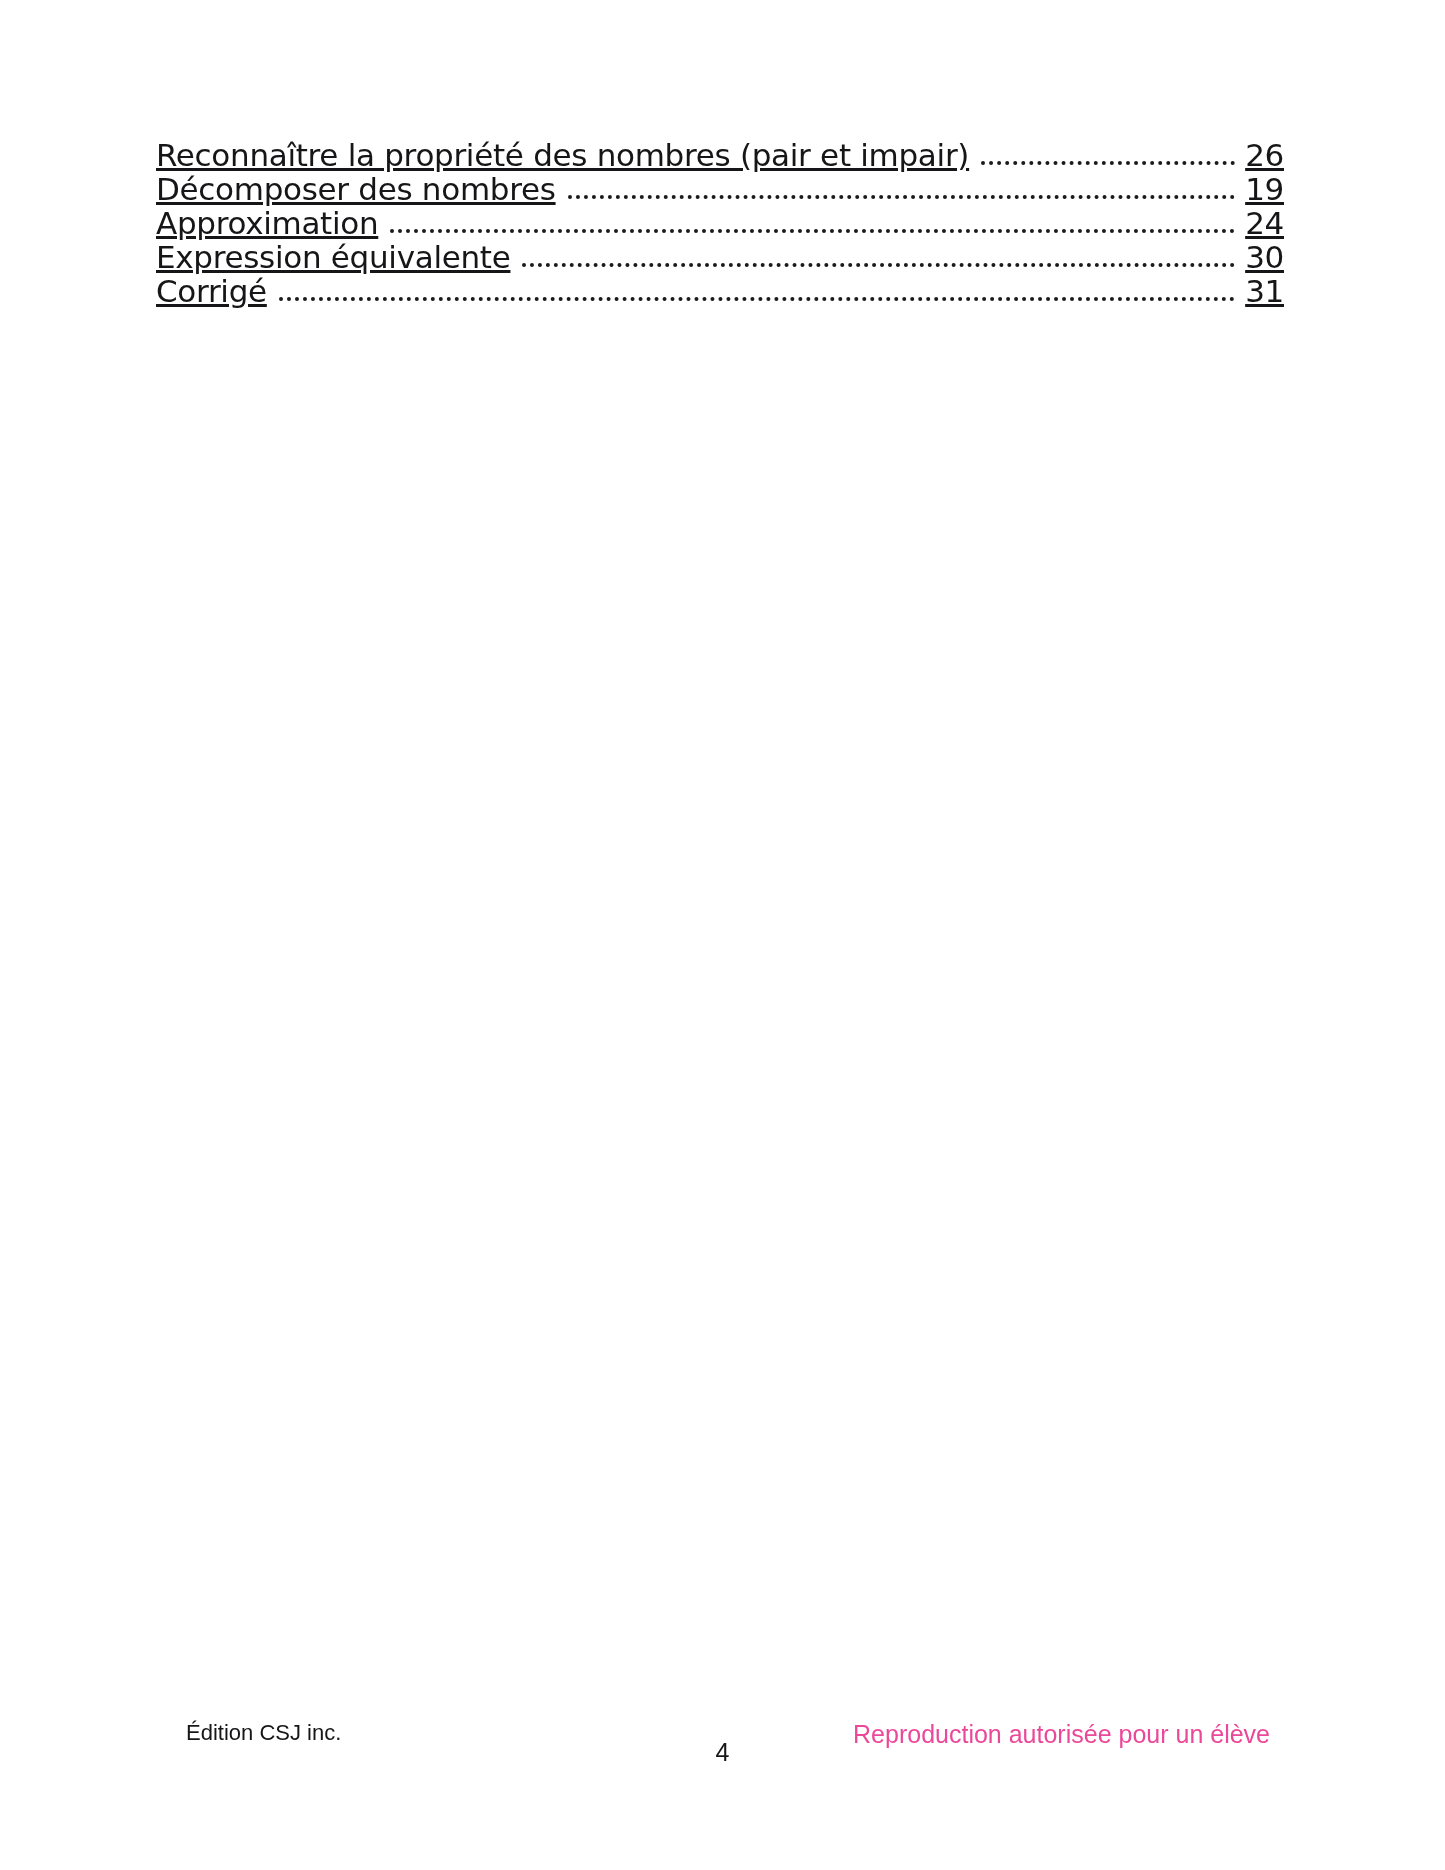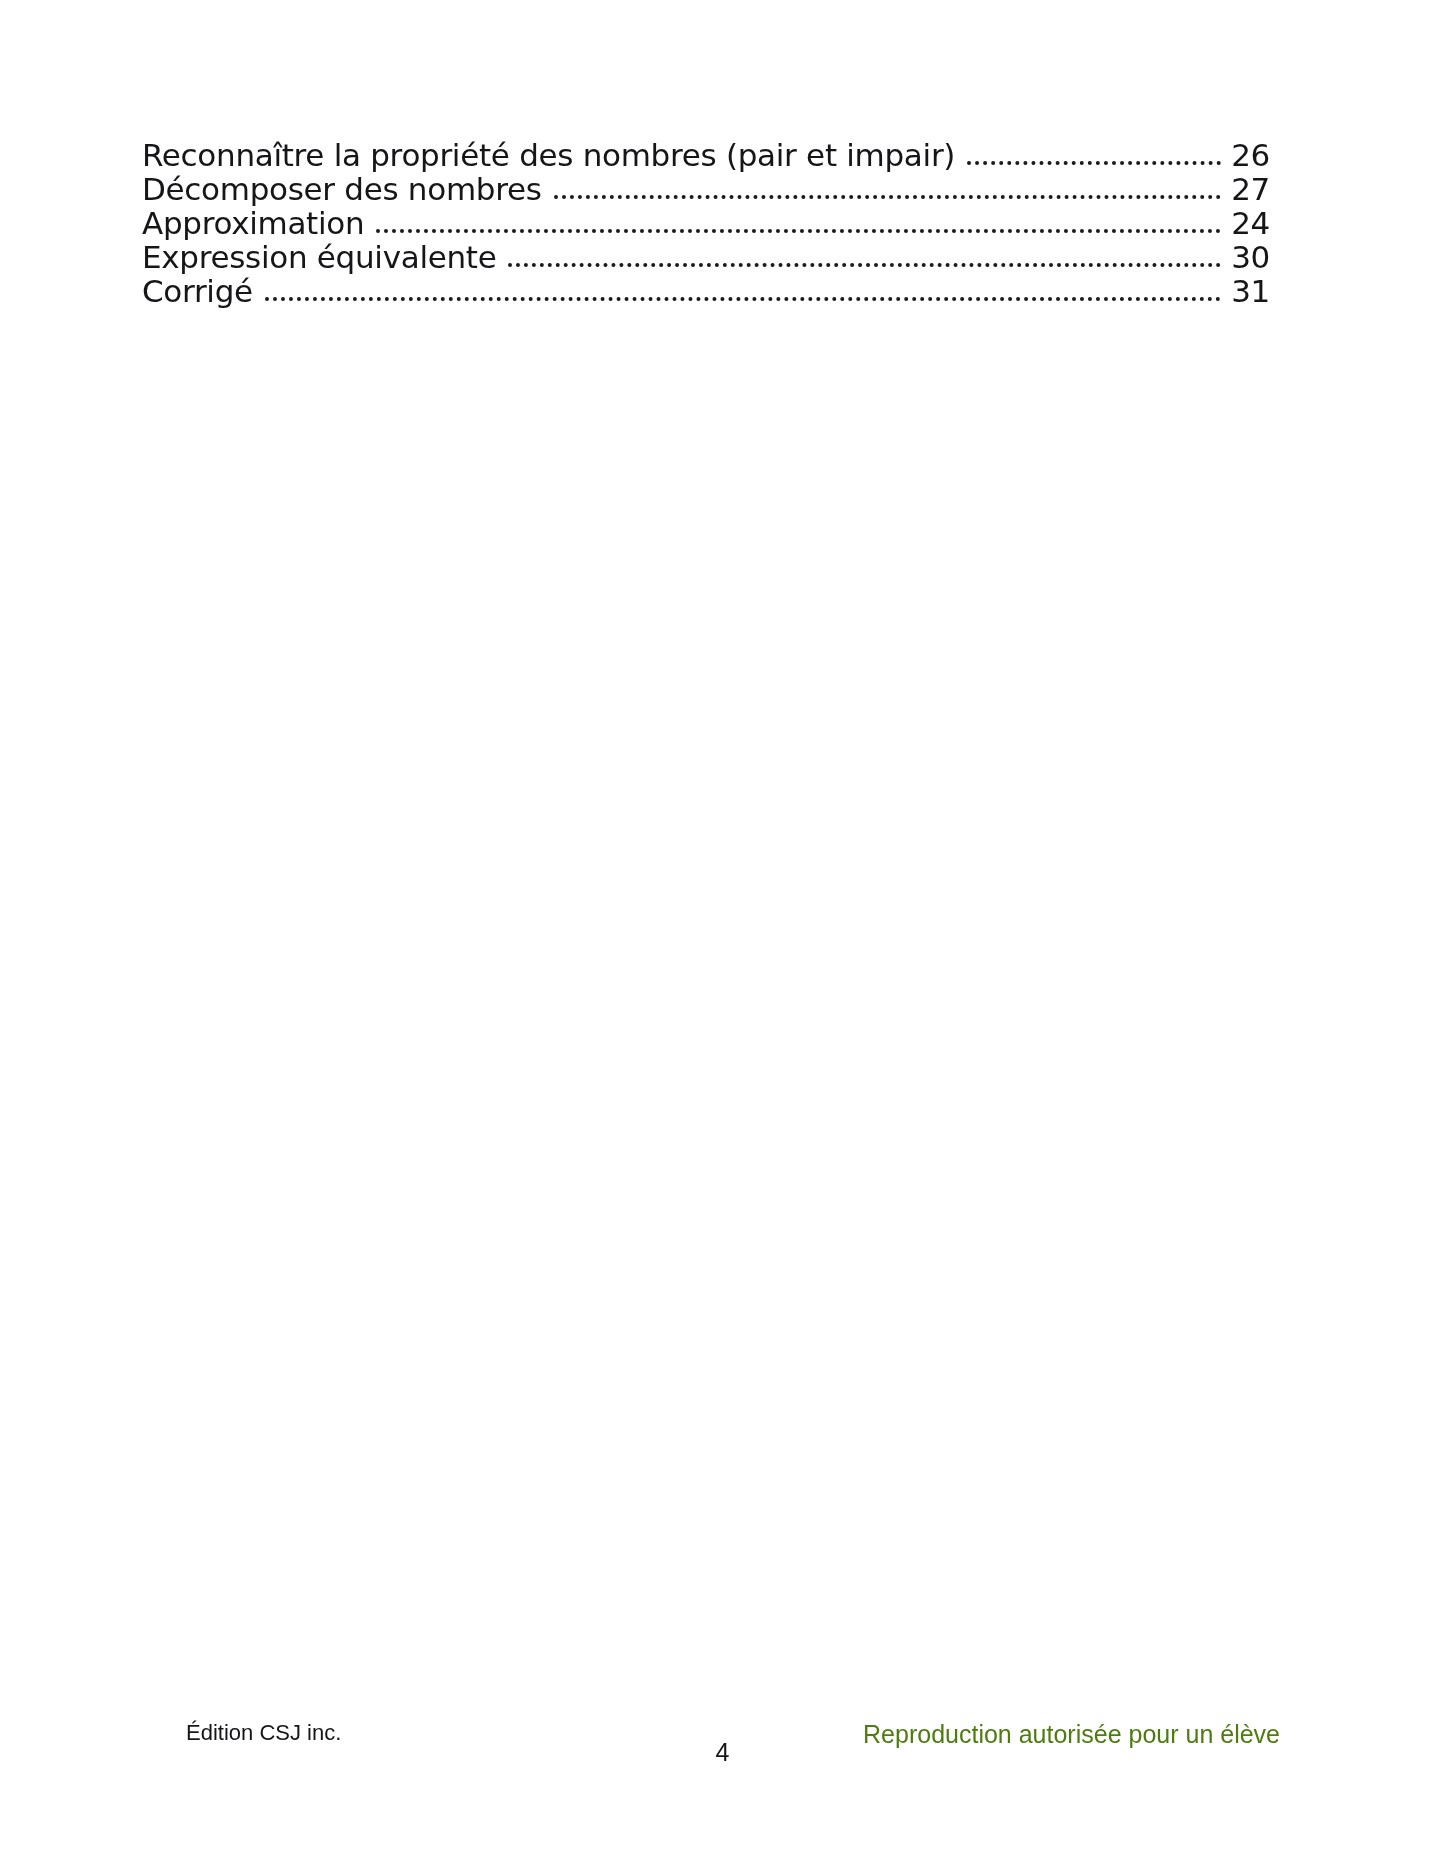--- a/index.html
+++ b/index.html
@@ -13,22 +13,23 @@
     height: 1870px;
     background: #ffffff;
     overflow: hidden;
     font-family: "DejaVu Sans", sans-serif;
     color: #161618;
   }
   
   .toc {
     position: absolute;
     top: 138px;
-    left: 142px;
+    left: 156px;
     width: 1128px;
+    text-decoration: underline;
   }
   .toc-row {
     display: flex;
     align-items: flex-end;
     font-size: 31px;
     line-height: 34px;
     letter-spacing: -0.3px;
   }
   .toc-row:first-child {
     margin-top: 0;
@@ -53,25 +54,25 @@
     position: absolute;
     left: 186px;
     top: 1720px;
     font-family: "Liberation Sans", sans-serif;
     font-size: 22px;
     color: #161618;
     white-space: nowrap;
   }
   .footer-right {
     position: absolute;
-    right: 165px;
+    right: 175px;
     top: 1720px;
     font-family: "Liberation Sans", sans-serif;
     font-size: 25px;
-    color: #4d7c0f;
+    color: #ec4899;
     white-space: nowrap;
   }
   .footer-page {
     position: absolute;
     left: 0;
     top: 1738px;
     width: 100%;
     text-align: center;
     font-family: "Liberation Sans", sans-serif;
     font-size: 25px;
@@ -87,21 +88,21 @@
 
     <div class="toc-row">
       <span class="toc-label">Reconnaître la propriété des nombres (pair et impair)</span>
       <span class="toc-leader"></span>
       <span class="toc-page">26</span>
     </div>
 
     <div class="toc-row">
       <span class="toc-label">Décomposer des nombres</span>
       <span class="toc-leader"></span>
-      <span class="toc-page">27</span>
+      <span class="toc-page">19</span>
     </div>
 
     <div class="toc-row">
       <span class="toc-label">Approximation</span>
       <span class="toc-leader"></span>
       <span class="toc-page">24</span>
     </div>
 
     <div class="toc-row">
       <span class="toc-label">Expression équivalente</span>

